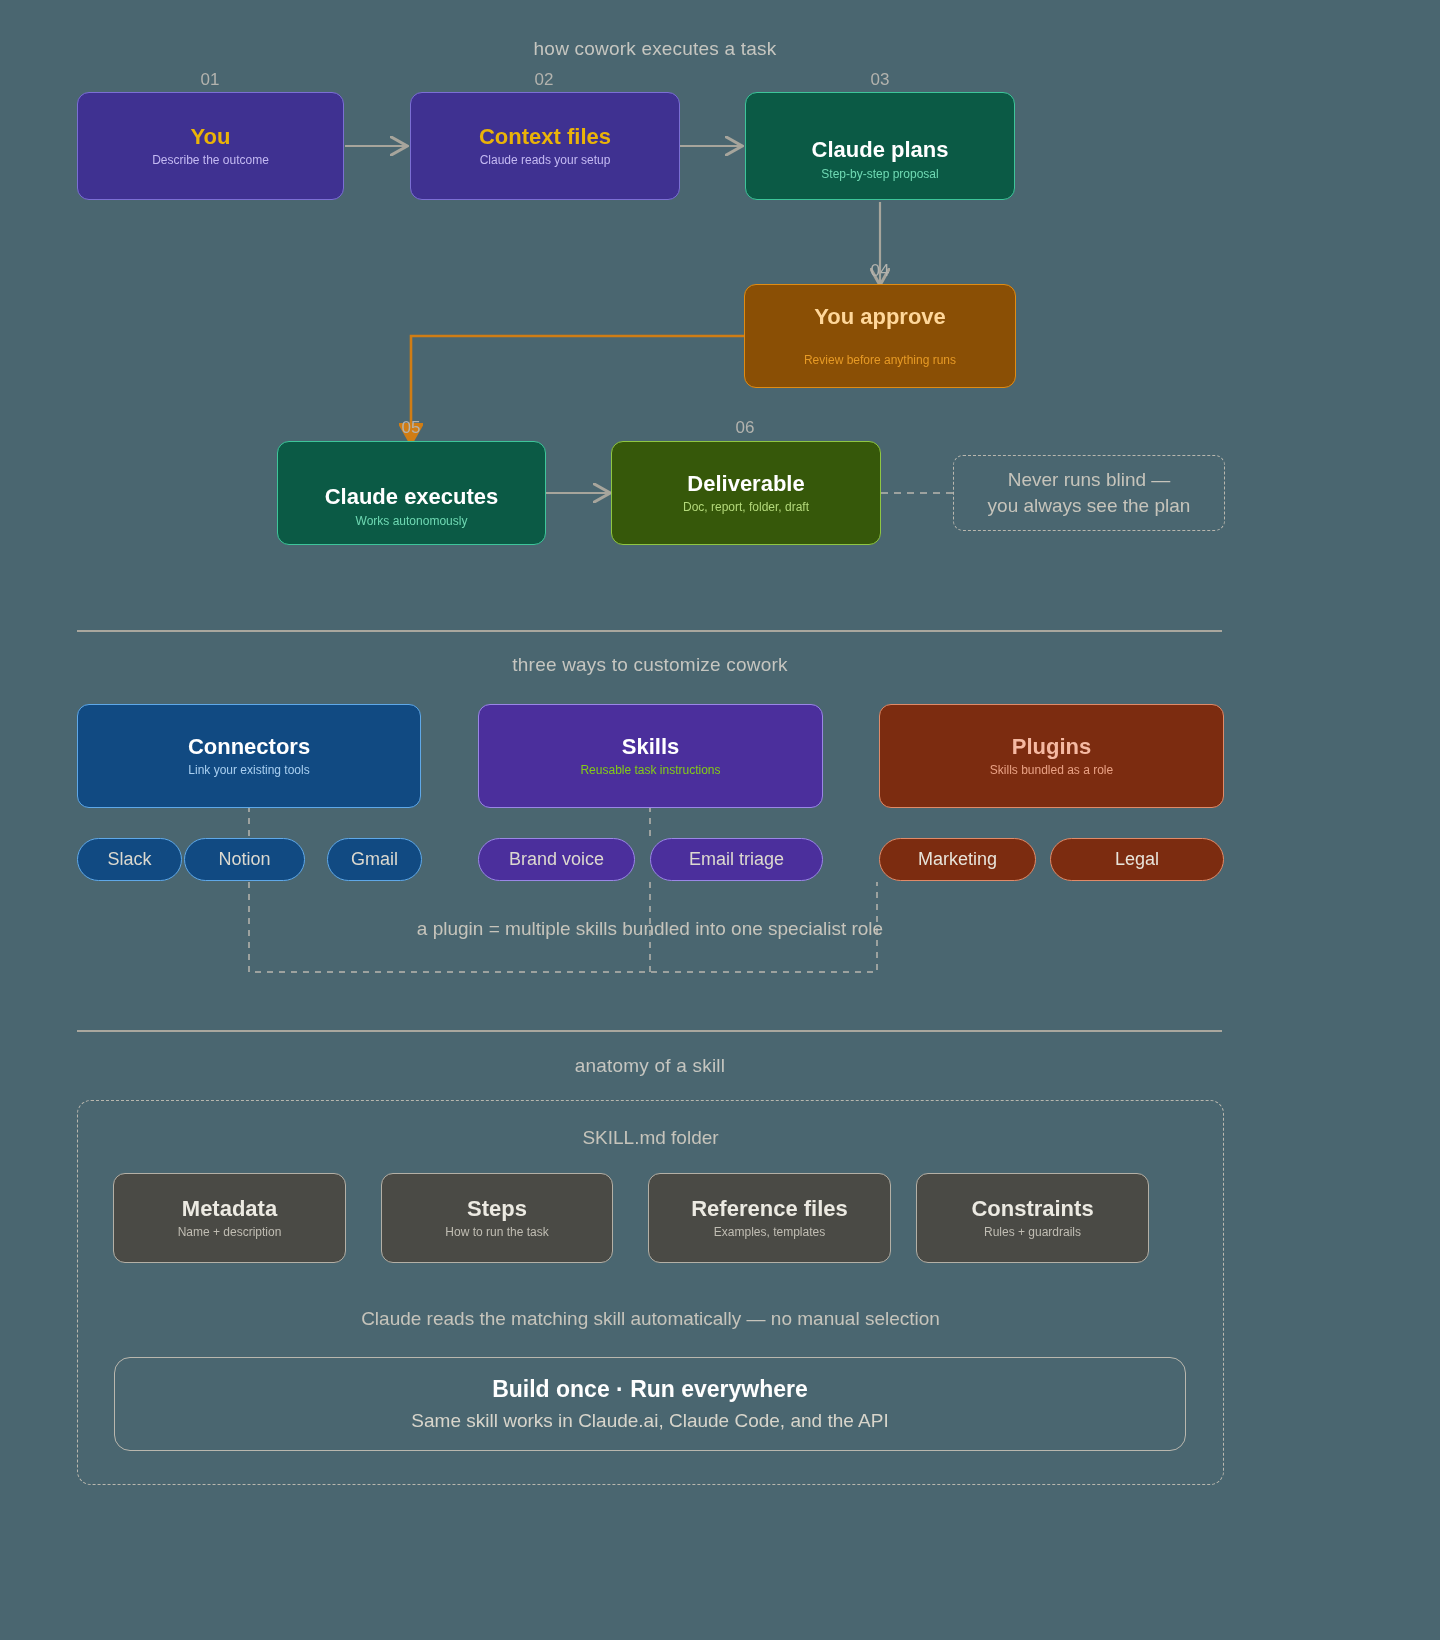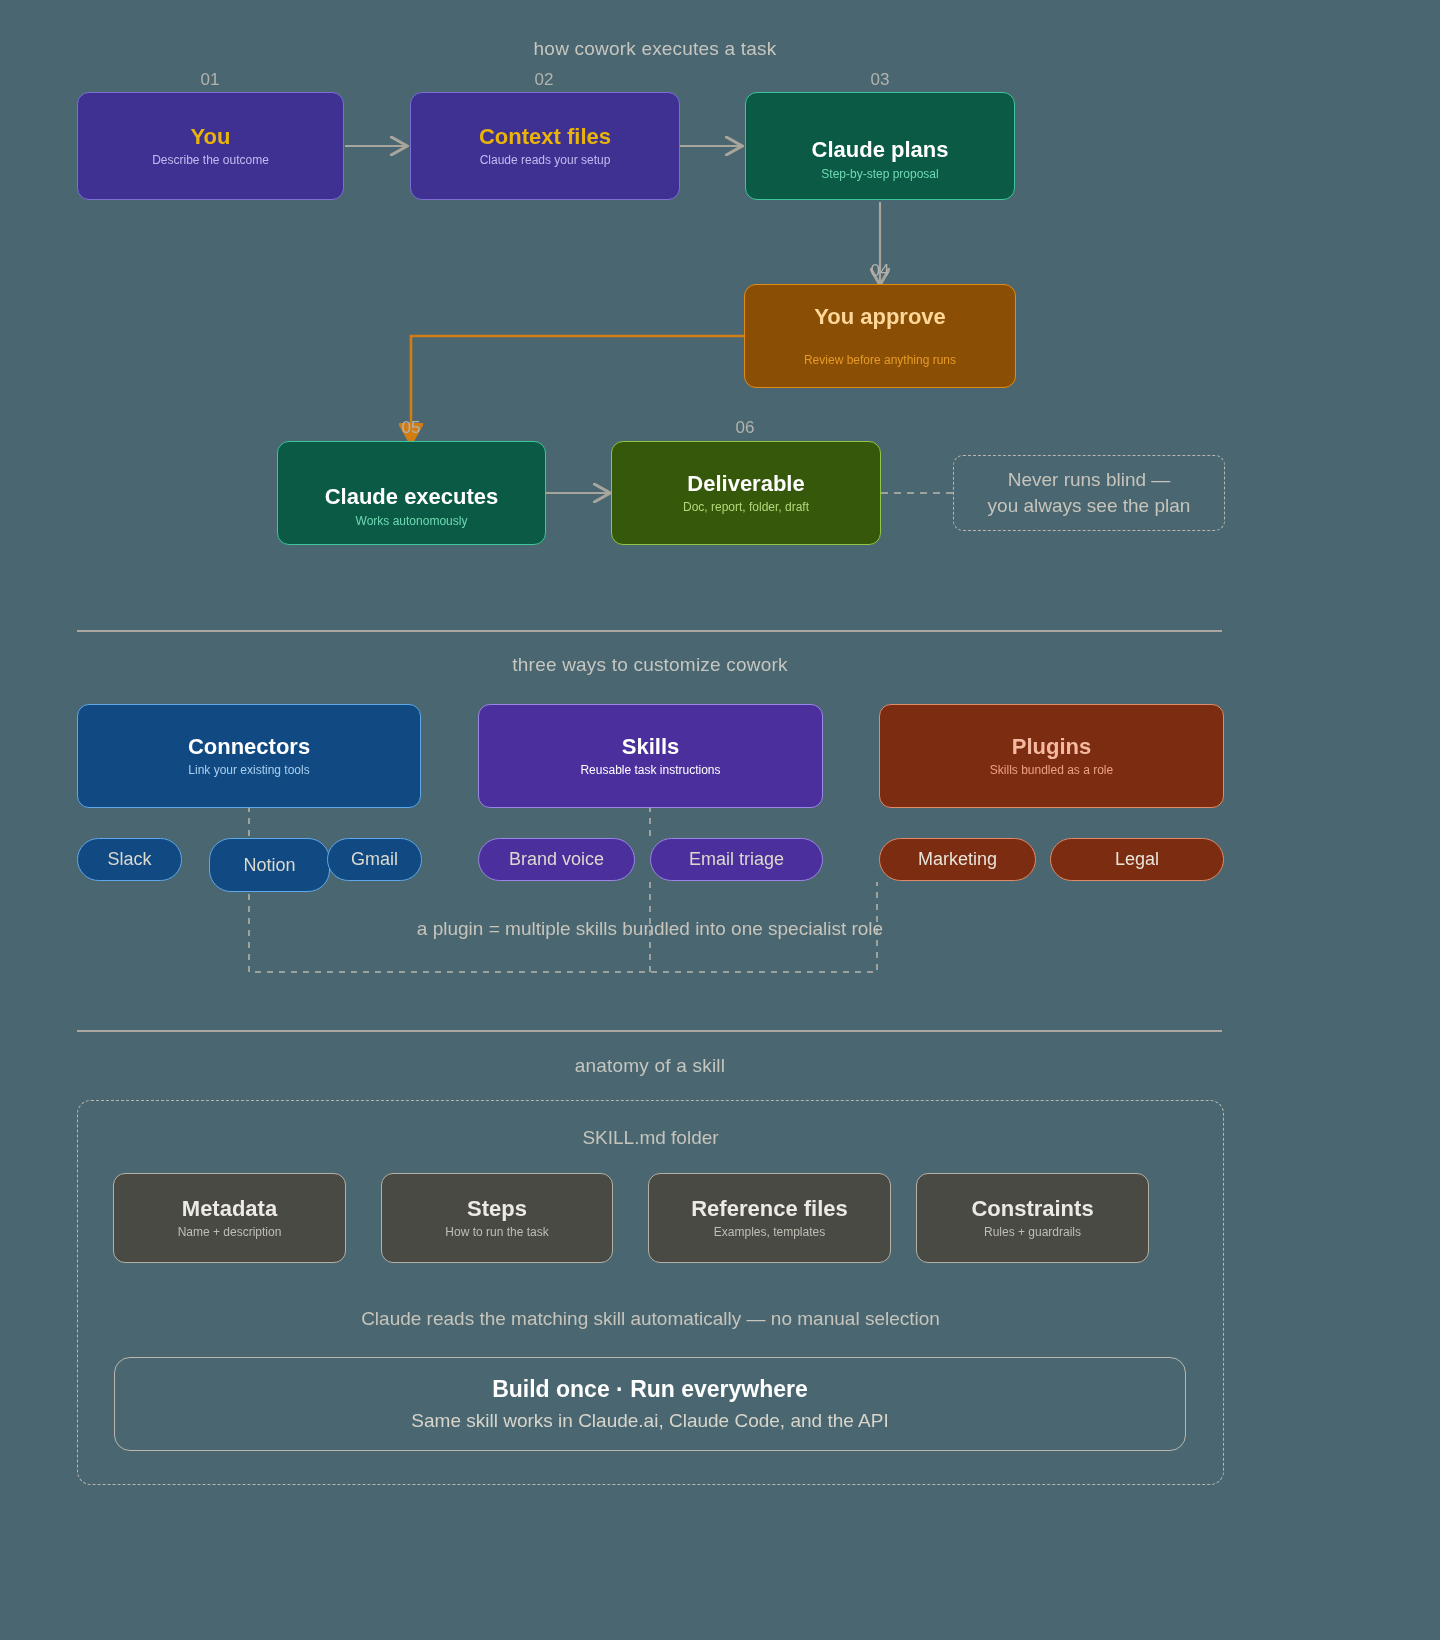--- a/index.html
+++ b/index.html
@@ -72,21 +72,21 @@
   .v-olive { background: #36580a; border-color: #8fc642; }
   .v-olive .t { color: #ffffff; }
   .v-olive .s { color: #b3d97a; }
 
   .v-blue { background: #114a82; border-color: #5fa8e8; }
   .v-blue .t { color: #ffffff; }
   .v-blue .s { color: #a9cff0; }
 
   .v-violet { background: #4b2f9c; border-color: #9a86e6; }
   .v-violet .t { color: #ffffff; }
-  .v-violet .s { color: #ffffff; }
+  .v-violet .s { color: #84cc16; }
 
   .v-rust { background: #7c2c10; border-color: #e08a68; }
   .v-rust .t { color: #f5b9a2; }
   .v-rust .s { color: #e9a184; }
 
   .v-slate { background: #4a4a45; border-color: #b4b0a6; }
   .v-slate .t { color: #eceae2; }
   .v-slate .s { color: #c0bdb3; }
 
   .note-box {
@@ -244,21 +244,21 @@
   <div class="node v-violet" style="left:478px; top:704px; width:345px; height:104px;">
     <div class="t">Skills</div>
     <div class="s">Reusable task instructions</div>
   </div>
   <div class="node v-rust" style="left:879px; top:704px; width:345px; height:104px;">
     <div class="t">Plugins</div>
     <div class="s">Skills bundled as a role</div>
   </div>
 
   <div class="pill v-blue" style="left:77px; top:838px; width:105px; height:43px;">Slack</div>
-  <div class="pill v-blue" style="left:209px; top:838px; width:121px; height:54px;">Notion</div>
+  <div class="pill v-blue" style="left:184px; top:838px; width:121px; height:43px;">Notion</div>
   <div class="pill v-blue" style="left:327px; top:838px; width:95px; height:43px;">Gmail</div>
 
   <div class="pill v-violet" style="left:478px; top:838px; width:157px; height:43px;">Brand voice</div>
   <div class="pill v-violet" style="left:650px; top:838px; width:173px; height:43px;">Email triage</div>
 
   <div class="pill v-rust" style="left:879px; top:838px; width:157px; height:43px;">Marketing</div>
   <div class="pill v-rust" style="left:1050px; top:838px; width:174px; height:43px;">Legal</div>
 
   <div class="plain-label" style="left:0; top:918px; width:1300px;">a plugin = multiple skills bundled into one specialist role</div>
 

